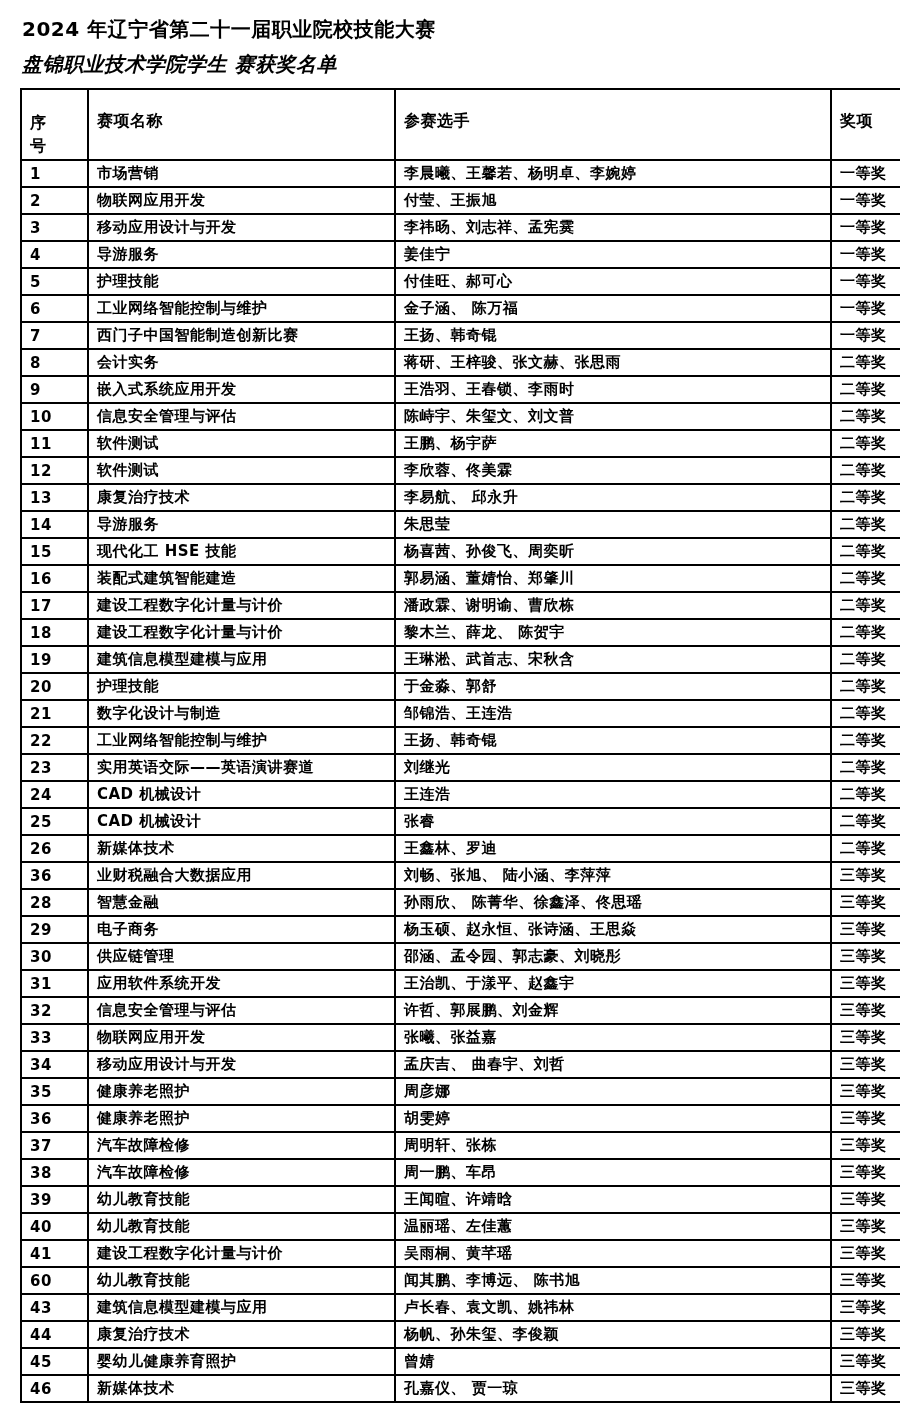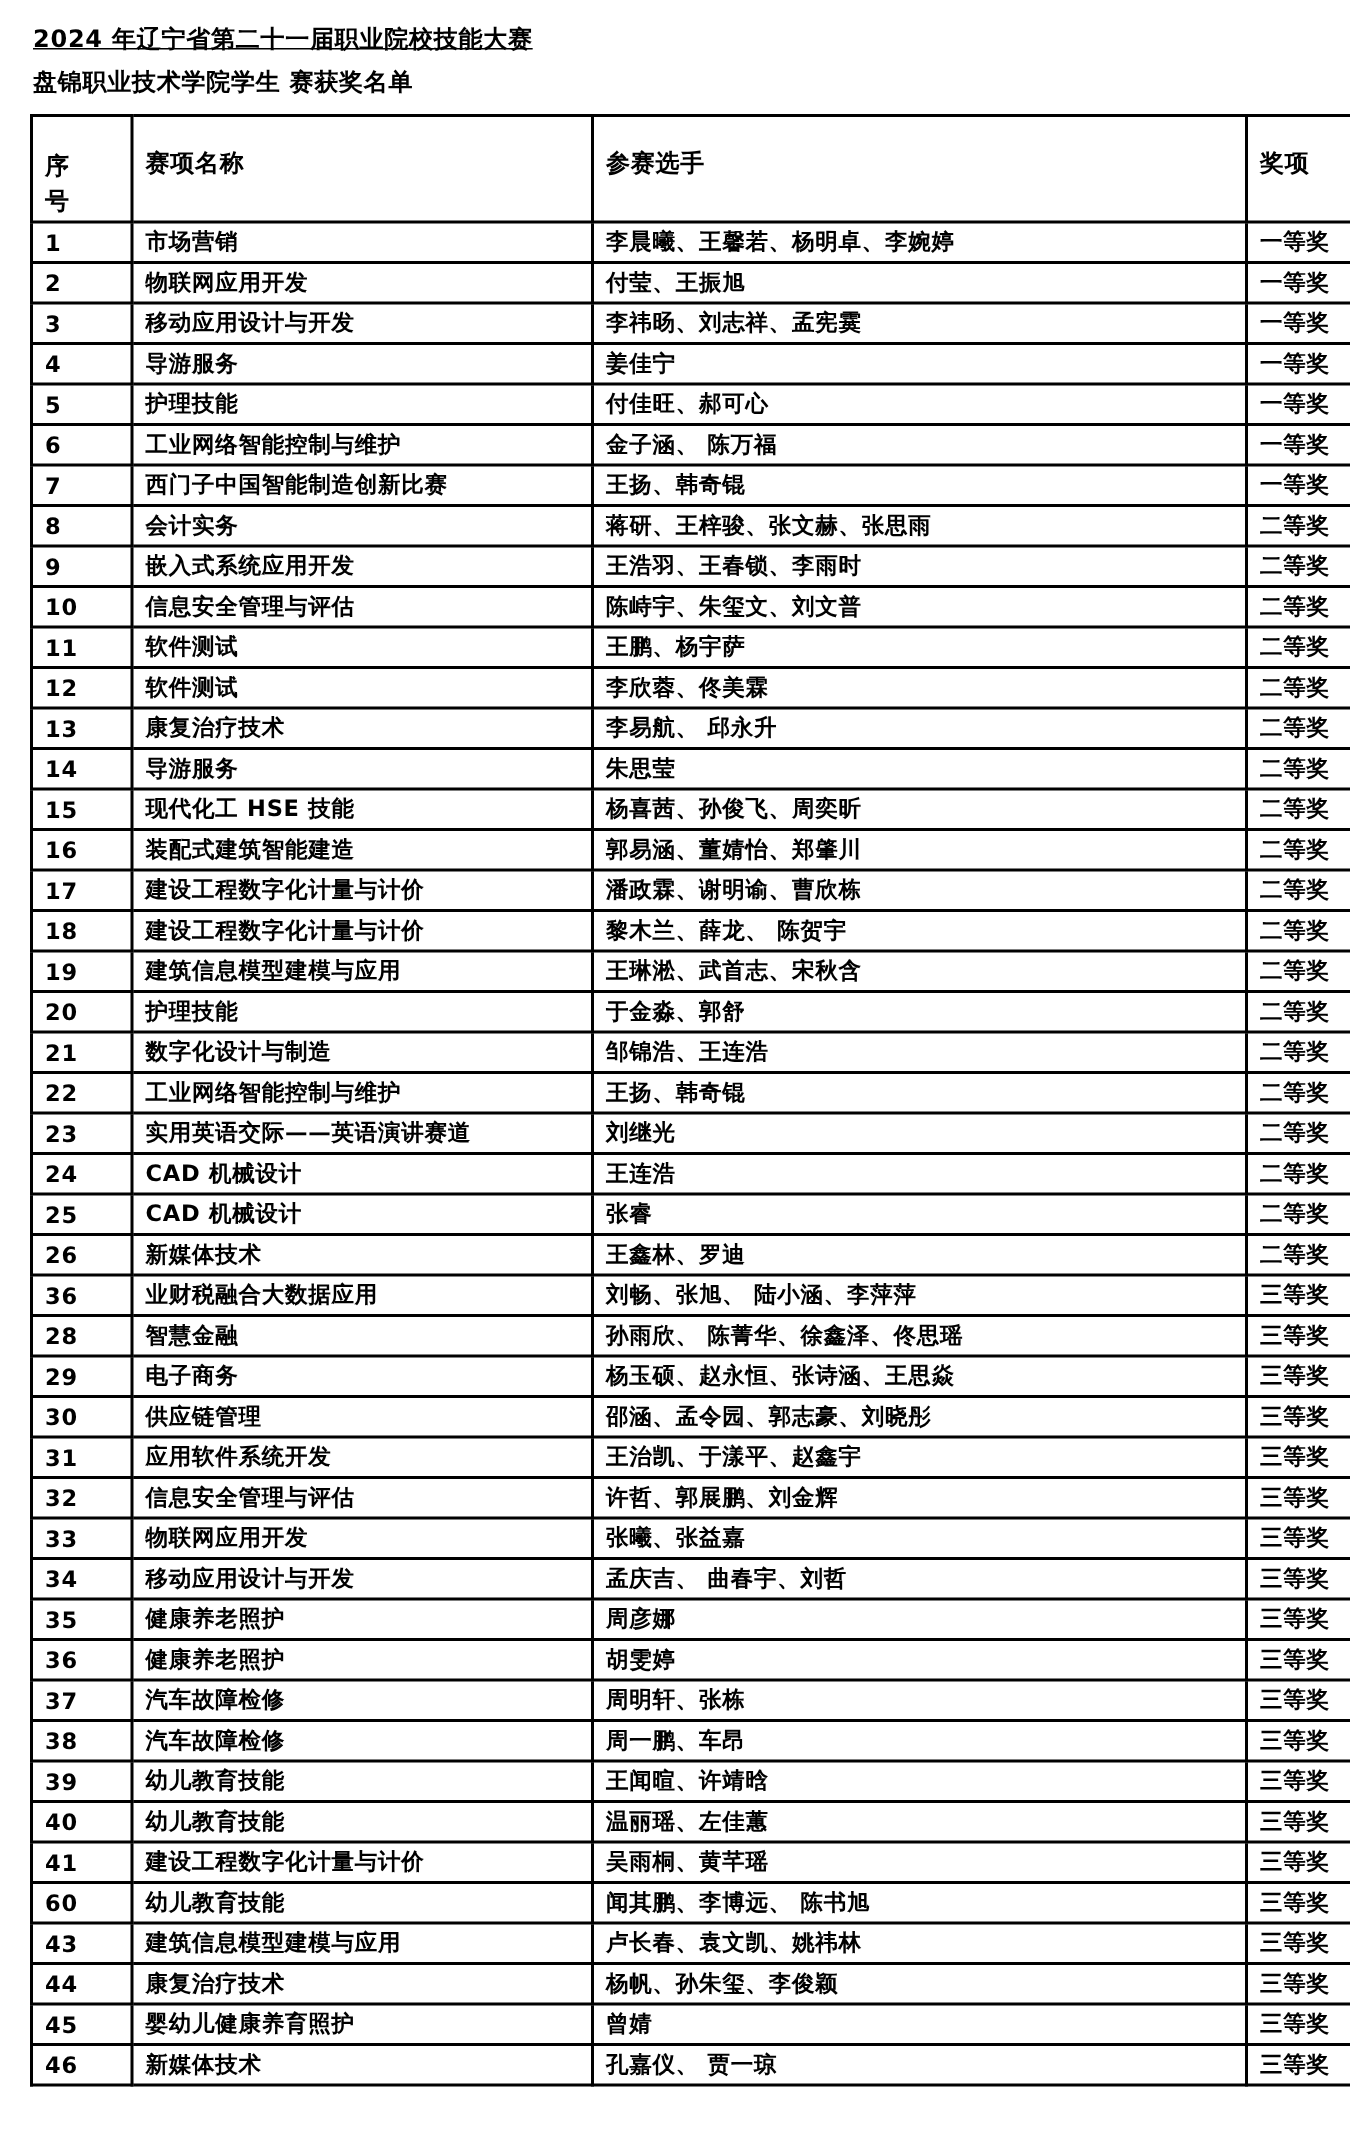--- a/index.html
+++ b/index.html
@@ -11,31 +11,31 @@
   }
   .page {
     width: 900px;
     height: 1428px;
     box-sizing: border-box;
     padding: 12px 20px 0 20px;
     background: #ffffff;
     overflow: hidden;
   }
   .doc-title {
-    font-size: 16px;
+    font-size: 20px;
     font-weight: bold;
     margin: 4px 0 2px 2px;
     letter-spacing: 0.5px;
-    text-decoration: underline;
   }
   .doc-subtitle {
-    font-size: 16px;
+    font-size: 20px;
     font-weight: bold;
     margin: 8px 0 10px 2px;
     letter-spacing: 0.5px;
+    font-style: italic;
   }
   table.award-table {
     border-collapse: collapse;
     table-layout: fixed;
     width: 858px;
   }
   table.award-table th,
   table.award-table td {
     border: 2px solid #000000;
     font-weight: bold;

